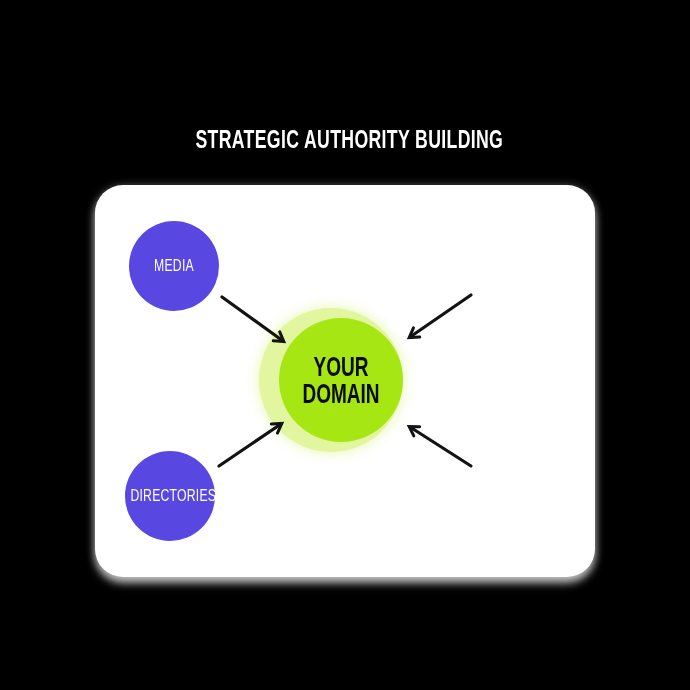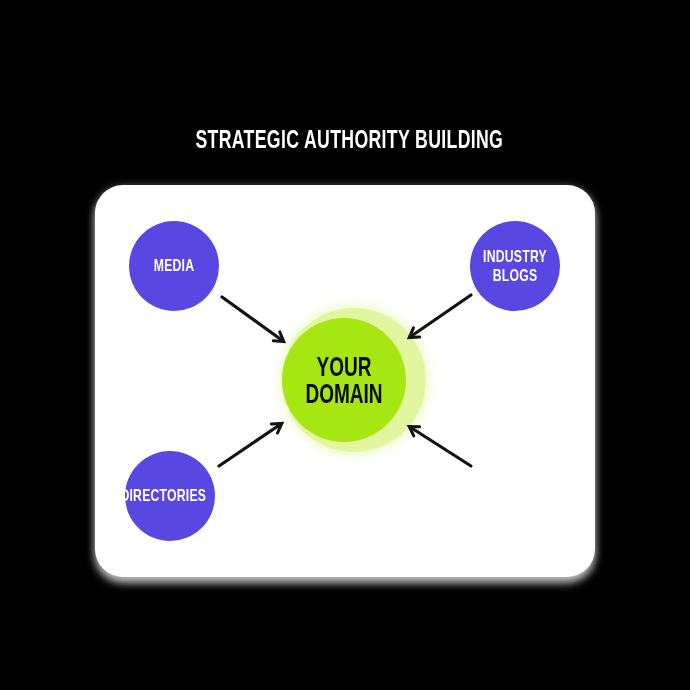--- a/index.html
+++ b/index.html
@@ -23,38 +23,38 @@
   }
   .card {
     position: absolute; left: 95px; top: 185px;
     width: 500px; height: 392px;
     background: var(--card, #ffffff); border-radius: 28px;
     box-shadow: 0 6px 8px rgba(210,210,210,0.9), 0 0 10px rgba(170,170,170,0.35);
   }
   .node {
     position: absolute; width: 90px; height: 90px; border-radius: 50%;
     background: var(--node-fill, #5847e1);
-    display: flex; align-items: center; justify-content: flex-end;
-    color: var(--node-text, #ffffff); font-weight: bold;
+    display: flex; align-items: center; justify-content: center;
+    color: var(--node-text, #ffffff); font-weight: normal;
   }
   .node-label {
     display: block; width: 110px; font-size: 17px; line-height: 1.12;
     text-align: center; transform: scaleX(0.72); transform-origin: center;
     letter-spacing: 0.3px;
   }
   .node-media          { left: 34px;  top: 36px;  }
   .node-industry-blogs { left: 375px; top: 36px;  }
   .node-directories    { left: 30px;  top: 266px; }
   .node-partners       { left: 375px; top: 262px; }
   .center-ring {
-    position: absolute; left: 187px; top: 123px;
+    position: absolute; left: 164px; top: 123px;
     width: 144px; height: 144px; border-radius: 50%;
     background: var(--center-ring, #e1f69e);
     box-shadow: 0 0 12px 2px rgba(225,246,158,0.65);
-    display: flex; align-items: center; justify-content: flex-start;
+    display: flex; align-items: center; justify-content: flex-end;
   }
   .center-core {
     width: 124px; height: 124px; border-radius: 50%;
     background: var(--center-fill, #a6e613);
     display: flex; align-items: center; justify-content: center;
     color: var(--center-text, #0a0a0a); font-weight: bold;
   }
   .center-label {
     display: block; width: 130px; font-size: 28px; line-height: 27px;
     text-align: center; transform: scaleX(0.68); transform-origin: center;
@@ -75,23 +75,20 @@
 <div class="stage">
 
   <h1 class="title"><span class="condense">STRATEGIC AUTHORITY BUILDING</span></h1>
 
   <div class="card">
 
     <div class="node node-media">
       <span class="node-label">MEDIA</span>
     </div>
 
-    <div class="node node-industry-blogs">
-      <span class="node-label">INDUSTRY BLOGS</span>
-    </div>
 
     <div class="node node-directories">
       <span class="node-label">DIRECTORIES</span>
     </div>
 
 
     <div class="center-ring">
       <div class="center-core">
         <span class="center-label">YOUR DOMAIN</span>
       </div>

